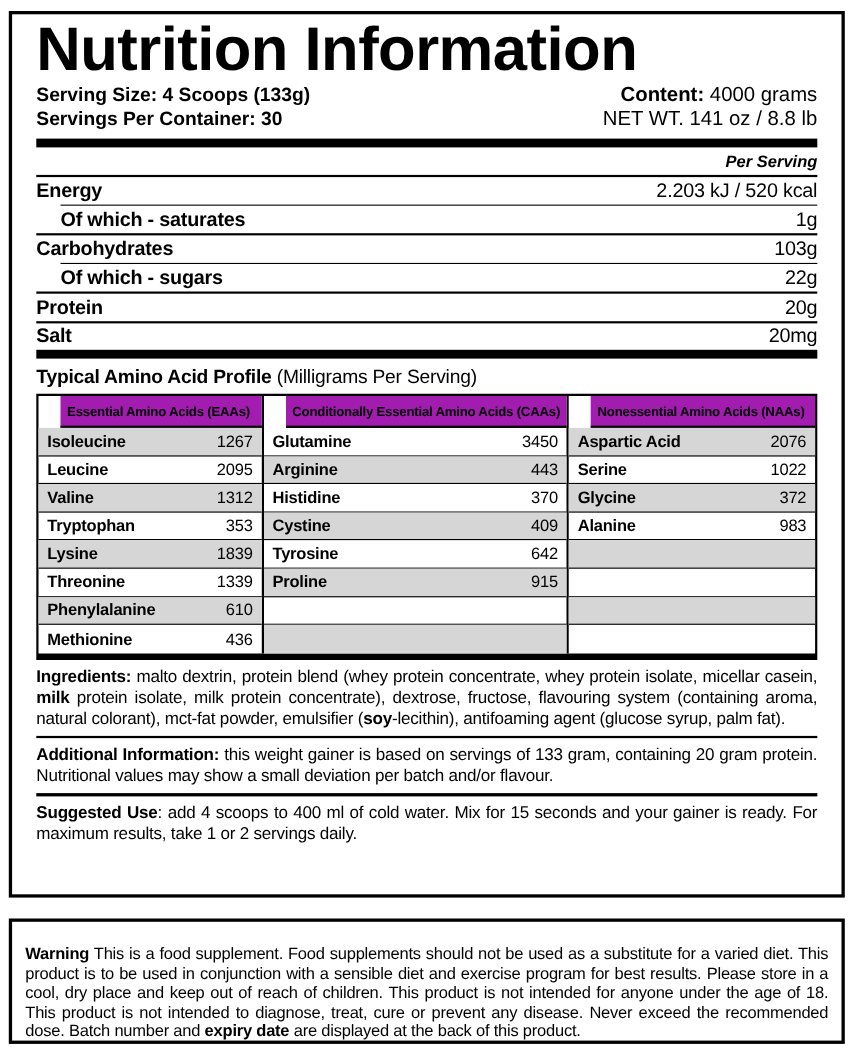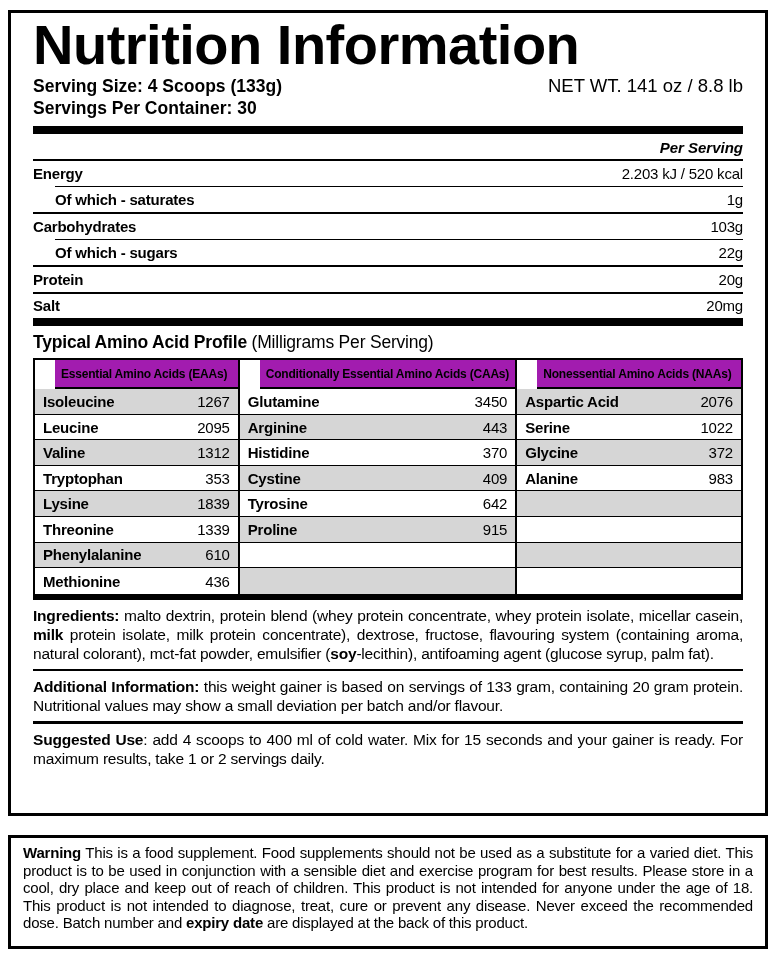--- a/index.html
+++ b/index.html
@@ -50,21 +50,21 @@
     font-style: italic;
   }
 
   .nrow {
     display: flex;
     justify-content: space-between;
     align-items: center;
     border-top: 2.5px solid #000;
     padding: 2px 0;
     height: 26.5px;
-    font-size: 15px;
+    font-size: 18px;
     letter-spacing: -0.2px;
   }
   .nrow.sub { border-top-width: 1.2px; margin-left: 22px; }
   .nlabel { font-weight: bold; }
   .nvalue { font-weight: normal; text-align: right; }
 
   .amino-heading { font-size: 17.5px; margin: 6px 0 5px 0; letter-spacing: -0.2px; }
 
   .amino-table {
     display: flex;
@@ -108,21 +108,21 @@
     text-align: justify;
     margin: 6px 0;
   }
   .sep { height: 2.5px; background: #000; }
 
   .warning-box {
     position: absolute;
     left: 8px; top: 835px;
     width: 760px; height: 114px;
     border: 3px solid #000;
-    padding: 3px 12px;
+    padding: 18px 12px;
     overflow: hidden;
   }
   .warning-box .para {
     font-size: 15px;
     line-height: 17.6px;
     margin: 3px 0;
   }
 </style>
 </head>
 <body>
@@ -130,20 +130,21 @@
 <div class="label-box">
 
   <div class="title">Nutrition Information</div>
 
   <div class="serving-row">
     <div class="serving-left">
       <div>Serving Size: 4 Scoops (133g)</div>
       <div>Servings Per Container: 30</div>
     </div>
     <div class="serving-right">
+      <div><span class="b">Content:</span><span> 4000 grams</span></div>
       <div>NET WT. 141 oz / 8.8 lb</div>
     </div>
   </div>
 
   <div class="bar bar-top"></div>
 
   <div class="per-serving">Per Serving</div>
 
   <div id="nutrition-rows">
       <div class="nrow">

